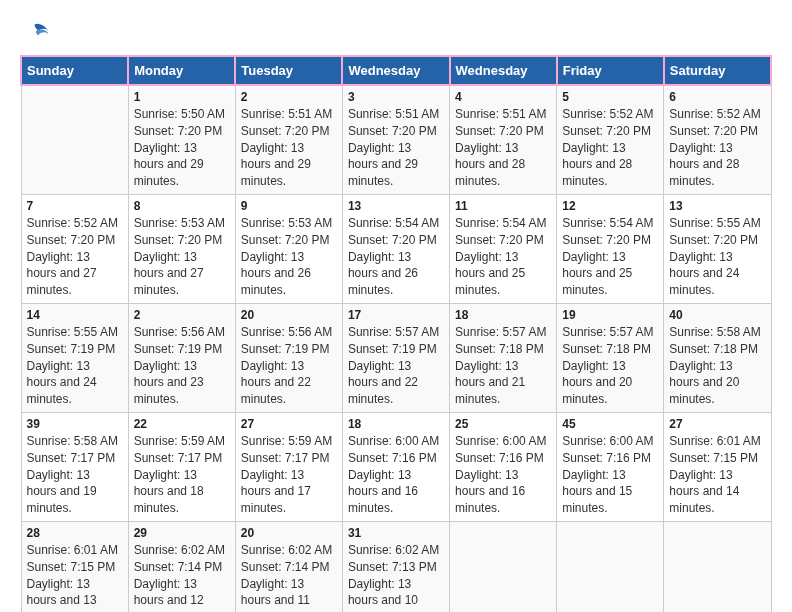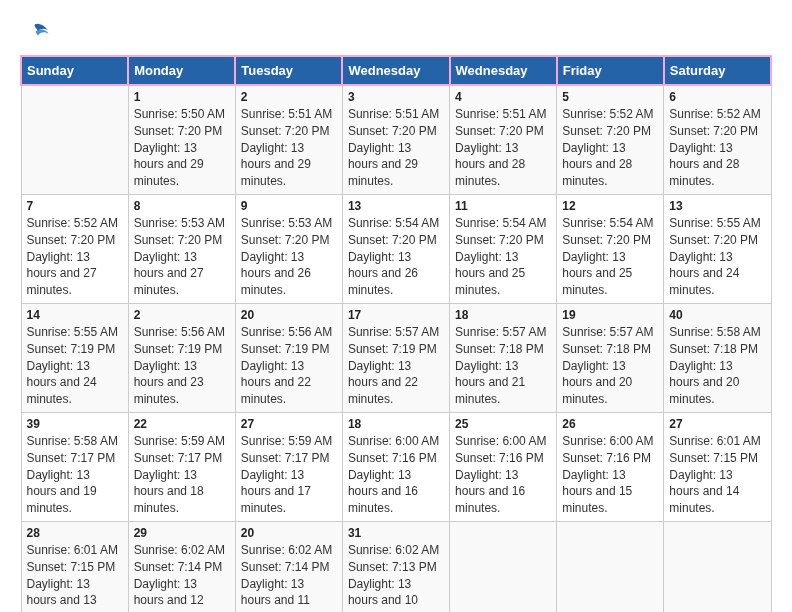--- a/index.html
+++ b/index.html
@@ -226,21 +226,21 @@
         </td>
         <td>
           <span class="day-number">18</span>
           <div class="day-info">Sunrise: 6:00 AM<br>Sunset: 7:16 PM<br>Daylight: 13 hours and 16 minutes.</div>
         </td>
         <td>
           <span class="day-number">25</span>
           <div class="day-info">Sunrise: 6:00 AM<br>Sunset: 7:16 PM<br>Daylight: 13 hours and 16 minutes.</div>
         </td>
         <td>
-          <span class="day-number">26</span>
+          <span class="day-number">45</span>
           <div class="day-info">Sunrise: 6:00 AM<br>Sunset: 7:16 PM<br>Daylight: 13 hours and 15 minutes.</div>
         </td>
         <td>
           <span class="day-number">27</span>
           <div class="day-info">Sunrise: 6:01 AM<br>Sunset: 7:15 PM<br>Daylight: 13 hours and 14 minutes.</div>
         </td>
       </tr>
       <tr>
         <td>
           <span class="day-number">28</span>

